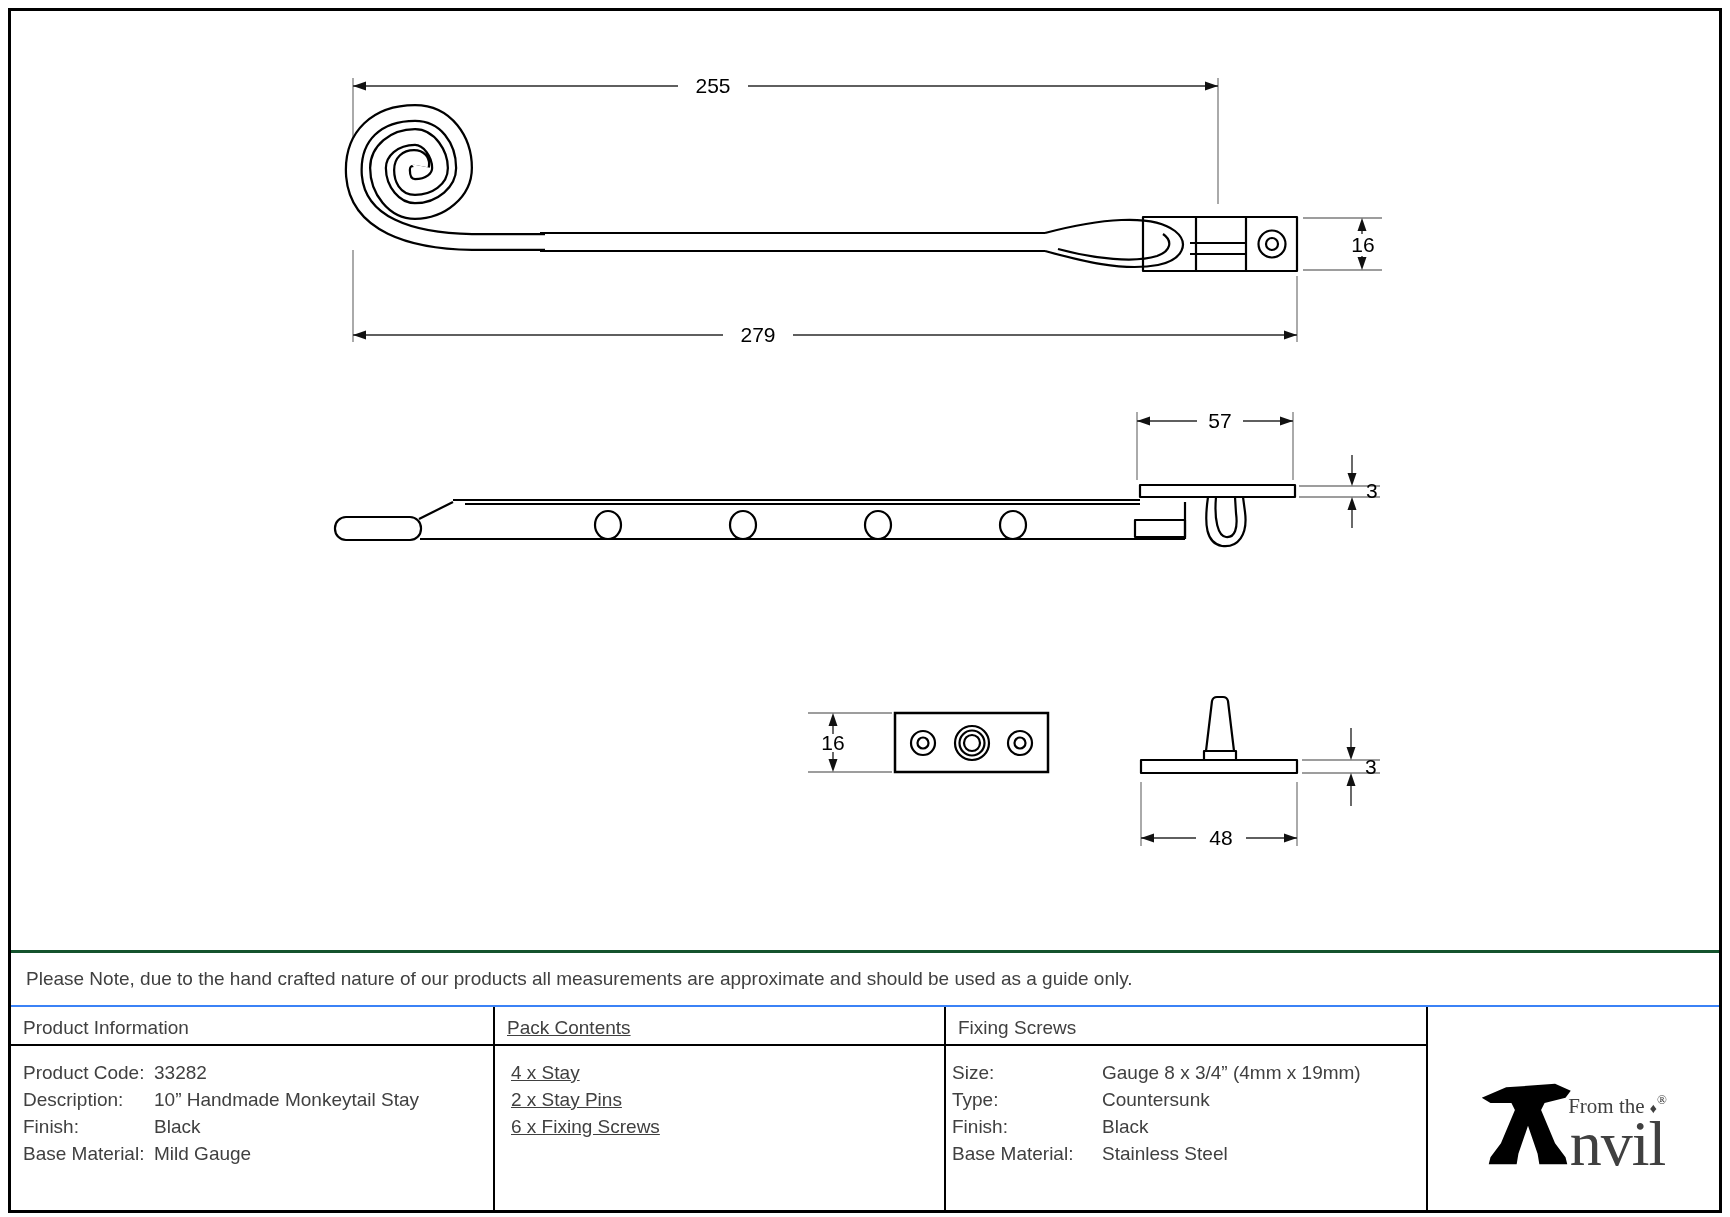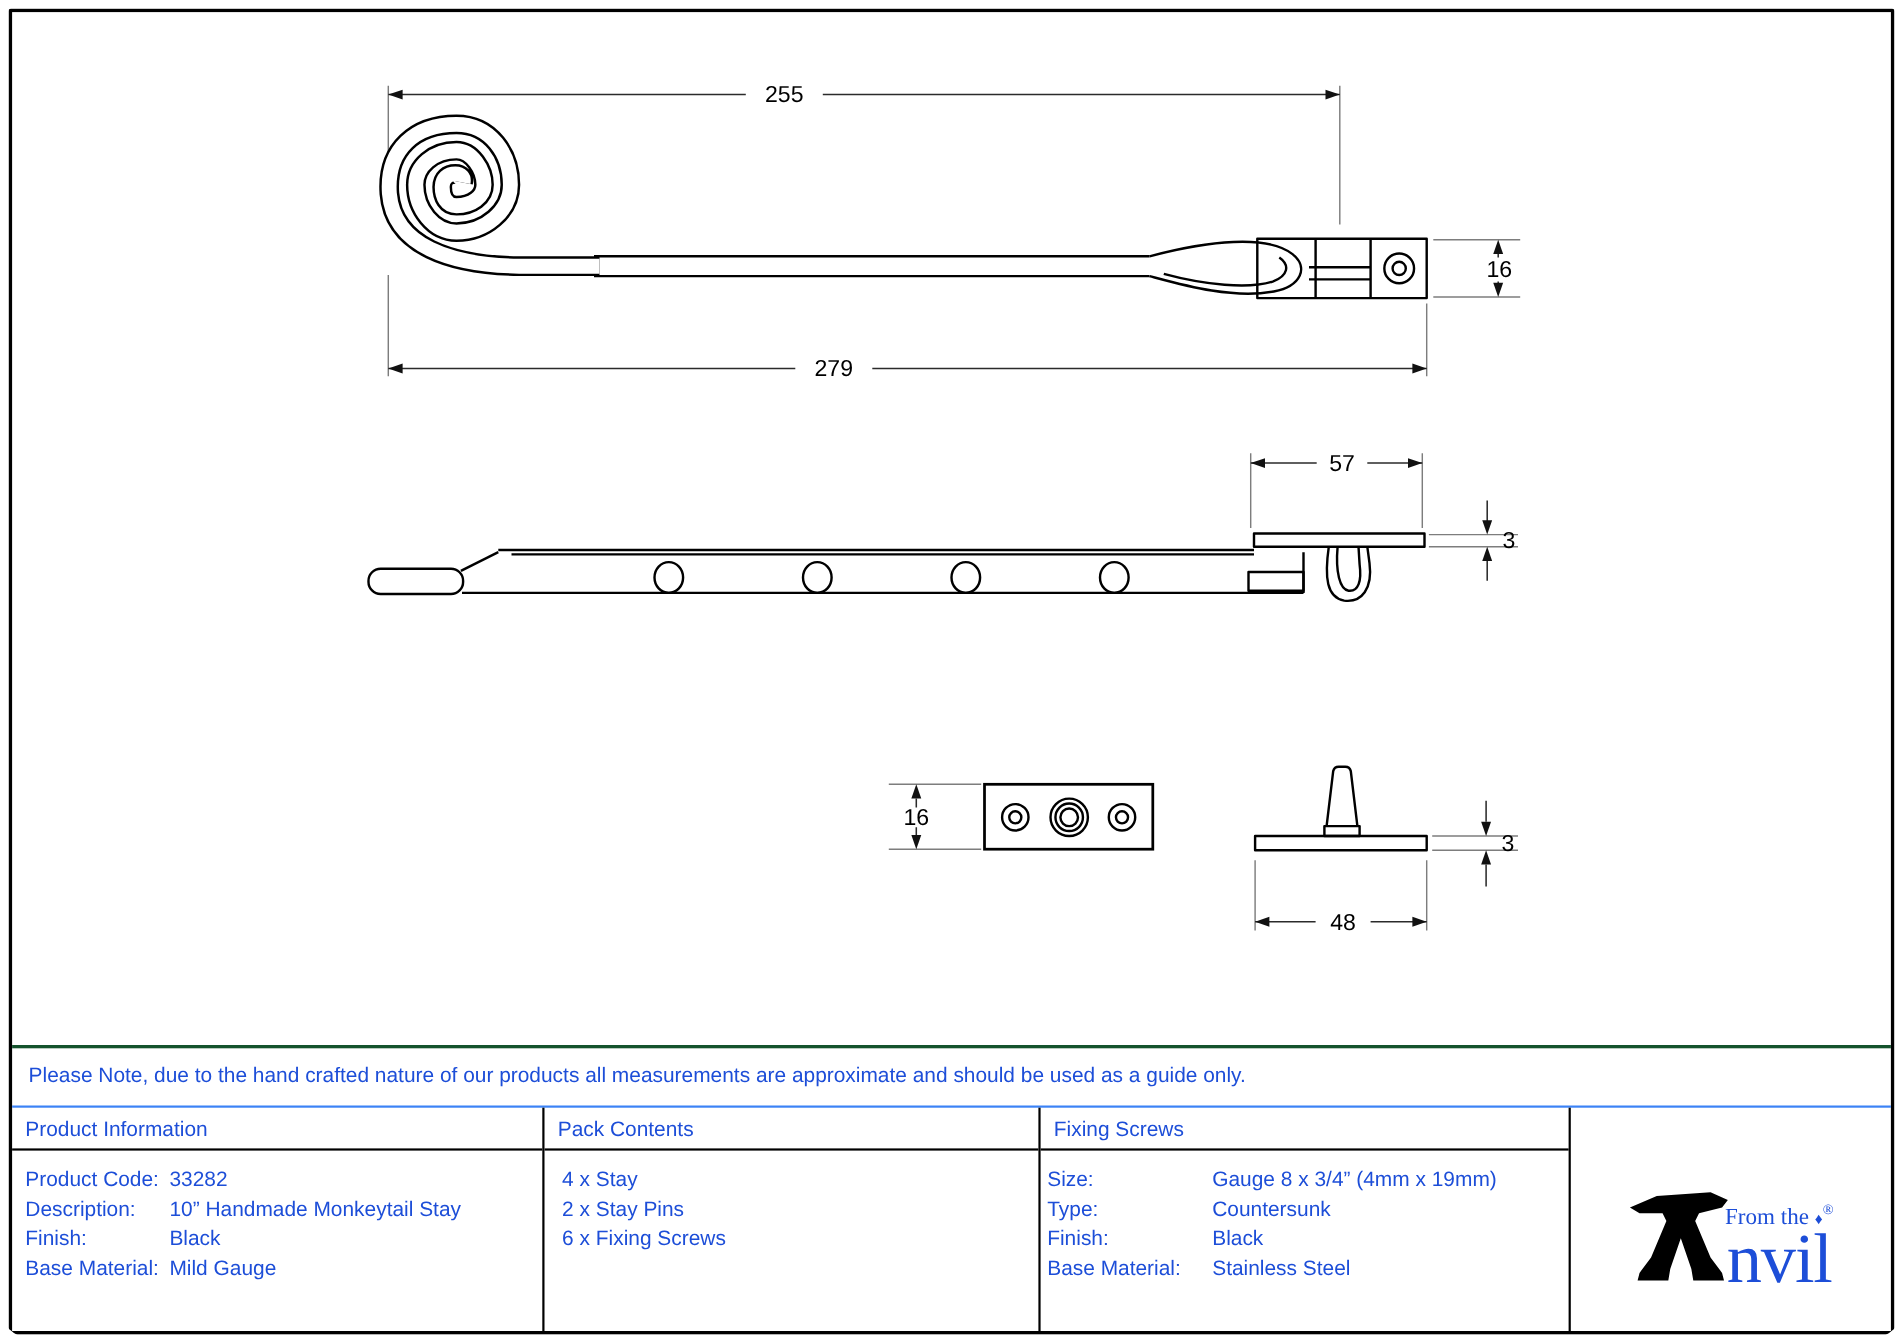--- a/index.html
+++ b/index.html
@@ -1,34 +1,34 @@
 <!DOCTYPE html>
 <html><head>
 <meta charset="utf-8">
 <style>
   html,body{margin:0;padding:0;background:#fff;}
   .sheet{position:relative;width:1730px;height:1217px;background:#fff;
-         font-family:"Liberation Sans",sans-serif;color:#1d4ed8;overflow:hidden;border-radius:29px;}
+         font-family:"Liberation Sans",sans-serif;color:#404040;overflow:hidden;}
   .frame{position:absolute;left:8px;top:8px;width:1714px;height:1205px;
          border:3px solid #000;box-sizing:border-box;}
   .drawing-svg{position:absolute;left:0;top:0;}
   .ext{stroke:#7d7d7d;stroke-width:1.3;fill:none;}
   .dim{stroke:#2b2b2b;stroke-width:1.4;fill:none;}
   .obj{stroke:#000;stroke-width:2.2;fill:none;stroke-linejoin:round;}
   .objthick{stroke:#000;stroke-width:2.5;fill:none;}
   .arrow{fill:#111;stroke:none;}
   .dimtext{font-family:"Liberation Sans",sans-serif;font-size:21px;fill:#000;}
   .note-row{position:absolute;left:11px;top:950px;width:1708px;height:55px;
             border-top:3px solid #14532d;box-sizing:border-box;
             font-size:19px;padding:15px 0 0 15px;}
   .spec-table{position:absolute;left:11px;top:1005px;width:1708px;height:205px;
               border-top:2px solid #3b82f6;box-sizing:border-box;display:flex;}
   .col{box-sizing:border-box;height:100%;}
   .col.bordered{border-right:2px solid #000;}
-  .c1{width:484px;} .c2{width:451px;} .c3{width:482px;} .c4{flex:1;}
+  .c1{width:484px;} .c2{width:451px;text-decoration:underline;} .c3{width:482px;} .c4{flex:1;}
   .col-header{height:39px;border-bottom:2px solid #000;box-sizing:border-box;
               font-size:19px;padding:10px 0 0 12px;}
   .col-body{padding:13px 0 0 12px;font-size:19px;line-height:27px;}
   .c2 .col-body{padding-left:16px;}
   .c3 .col-body{padding-left:6px;}
   .kv{display:flex;}
   .kv .lbl{width:131px;flex:none;}
   .c3 .kv .lbl{width:150px;}
   .logo-cell{display:flex;align-items:flex-start;justify-content:center;}
   .logo{display:flex;align-items:flex-end;margin-top:72px;}

